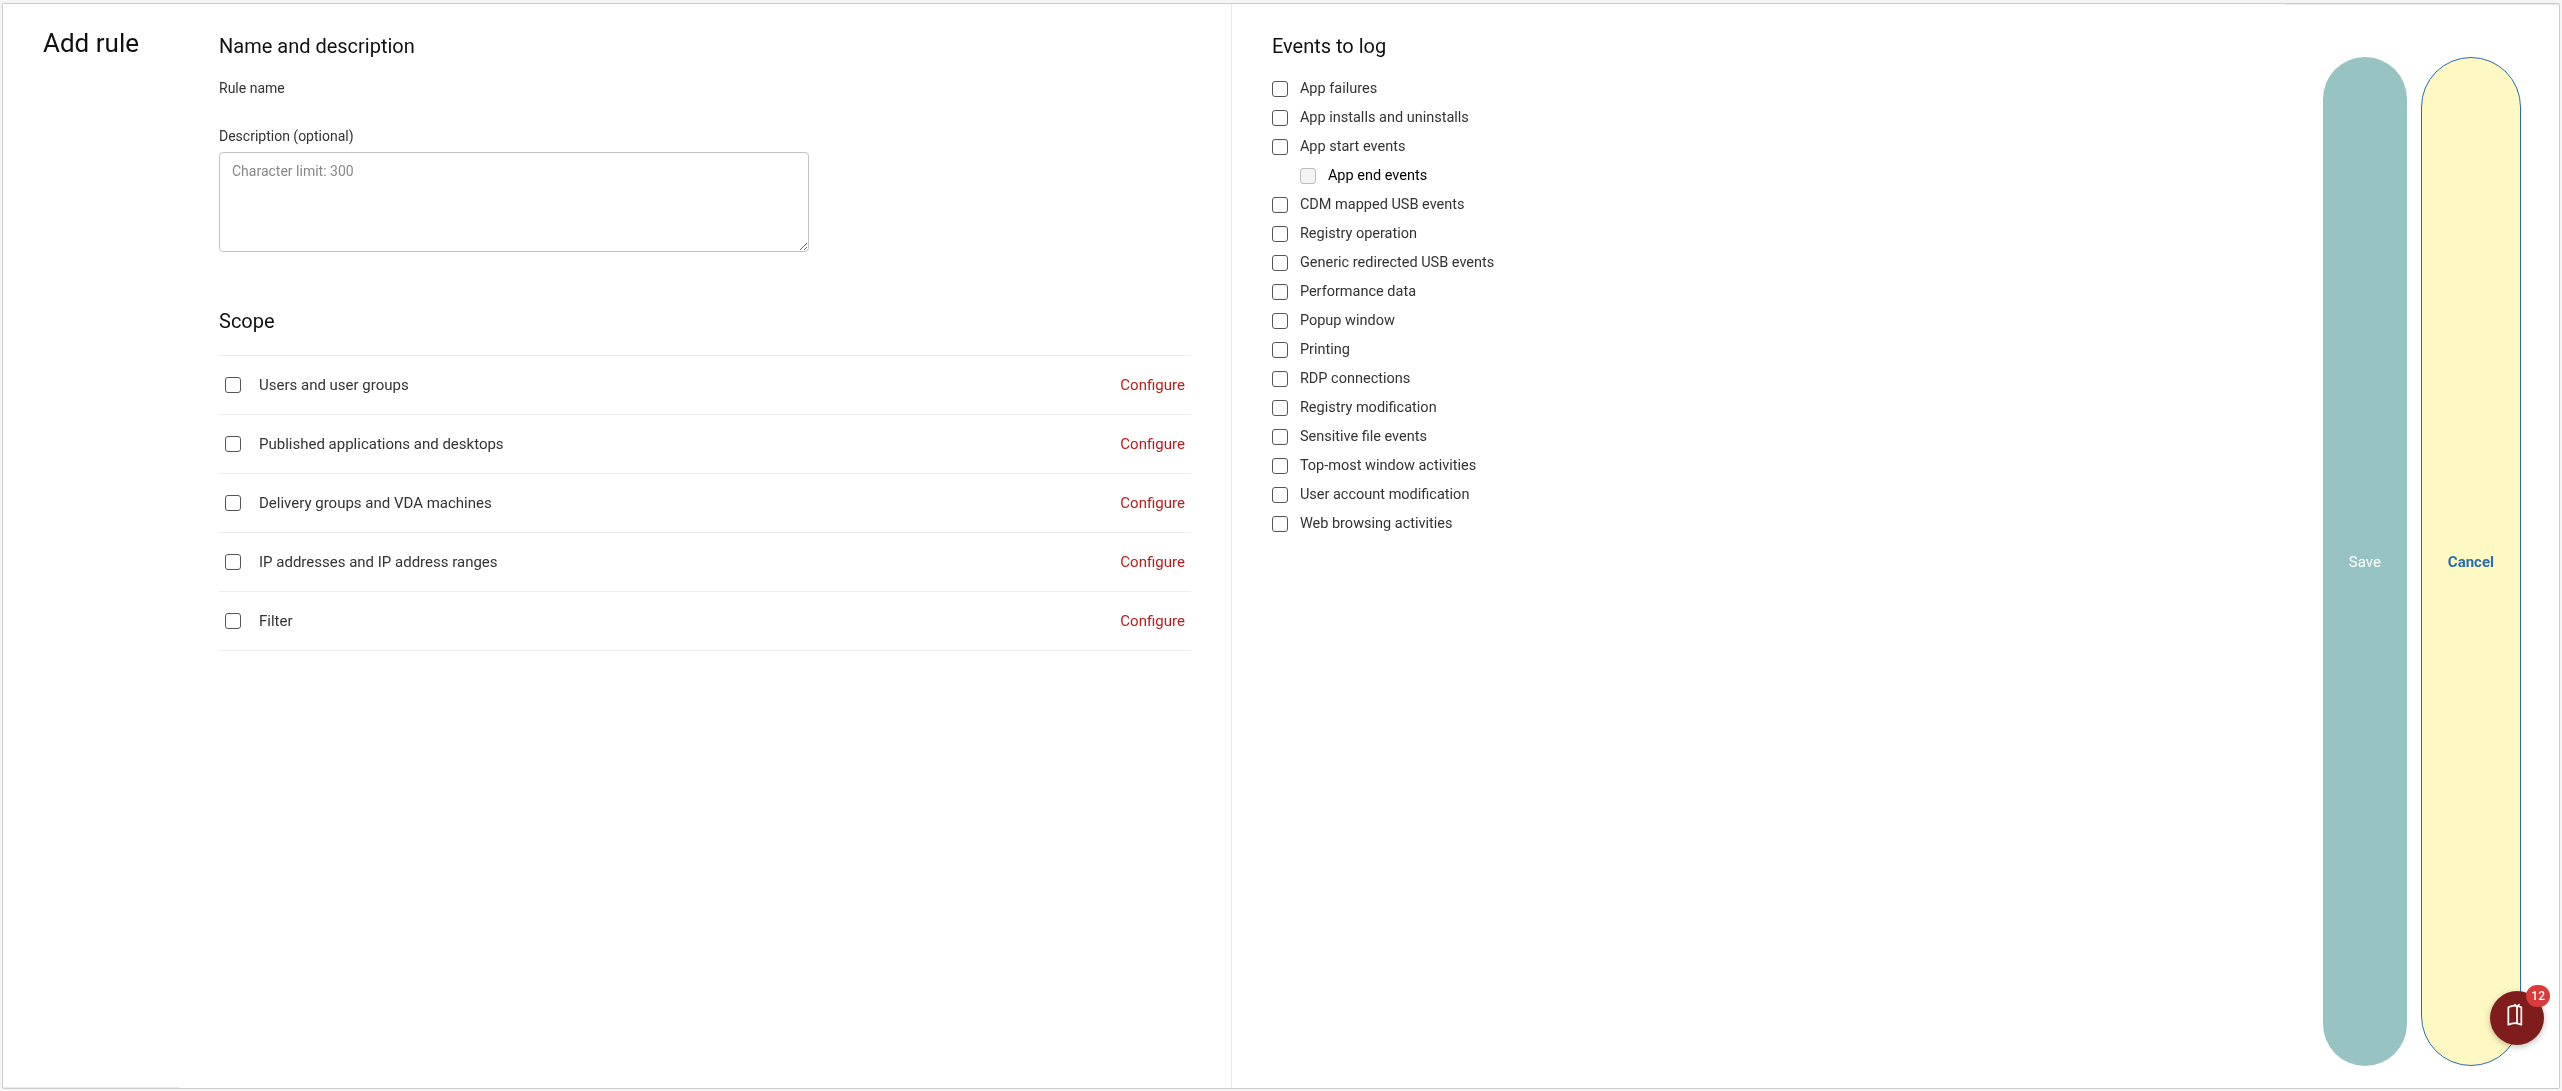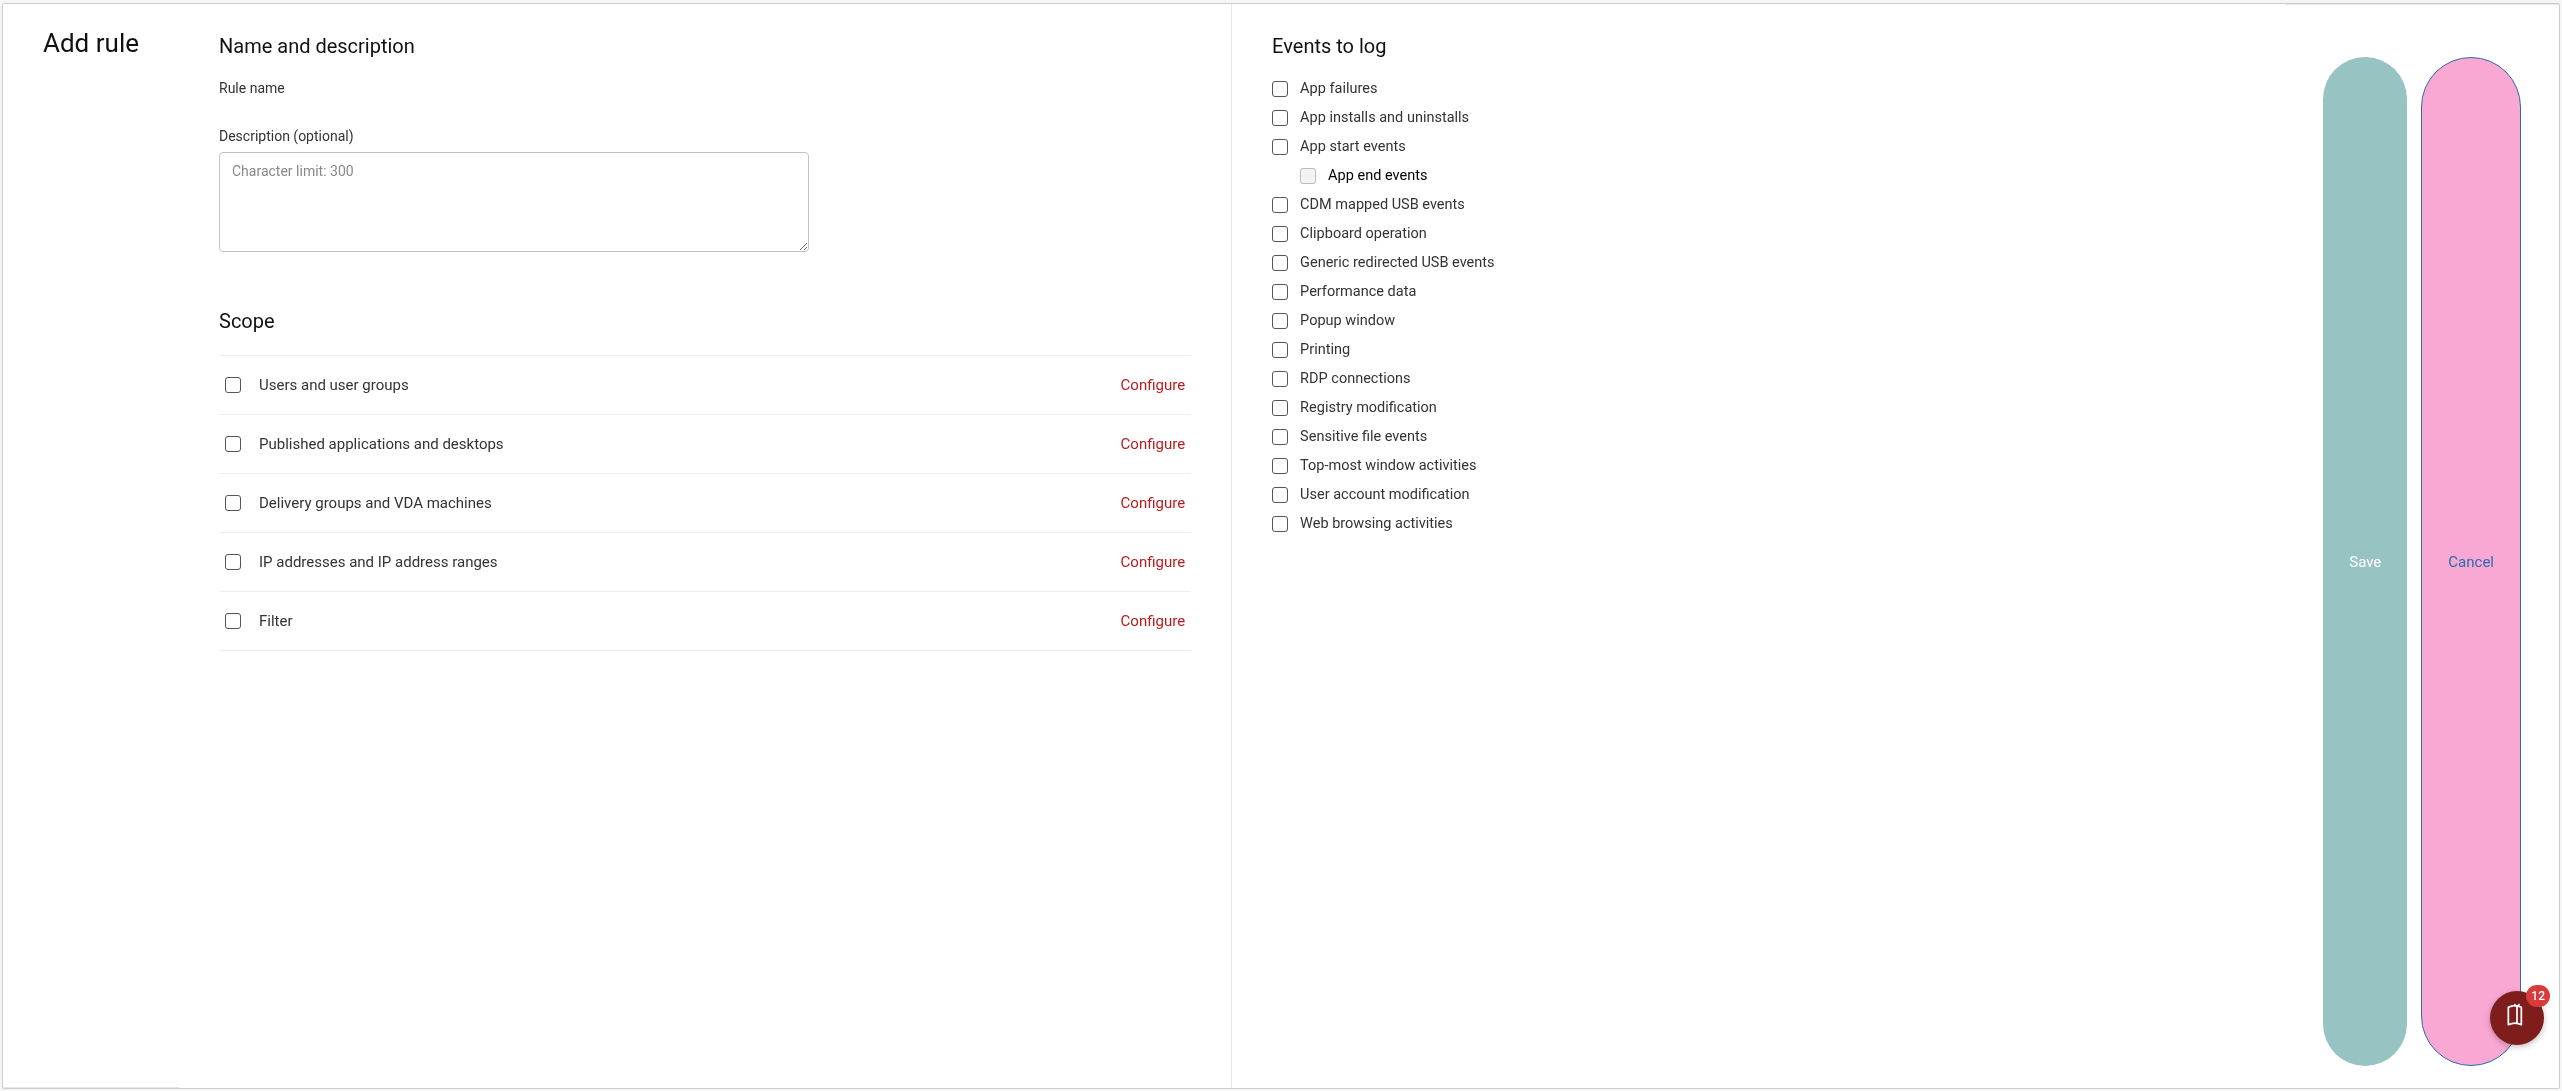--- a/index.html
+++ b/index.html
@@ -157,23 +157,24 @@
     cursor: pointer;
     border: none;
     font-family: inherit;
     margin-top: 32px;
   }
   .btn-primary {
     background: #97c3c2;
     color: #fff;
   }
   .btn-secondary {
-    background: #f9a8d4;
+    background: #fef9c3;
     color: #2c6cad;
     border: 1.5px solid #2c6cad;
+    font-weight: bold;
   }
   .fab {
     position: fixed;
     right: 18px;
     bottom: 46px;
     width: 54px;
     height: 54px;
     border-radius: 50%;
     background: #7f1d1d;
     display: flex;
@@ -298,21 +299,21 @@
           <span class="event-label disabled">App end events</span>
         </div>
 
         <div class="event-row">
           <input type="checkbox" class="cb" style="">
           <span class="event-label">CDM mapped USB events</span>
         </div>
 
         <div class="event-row">
           <input type="checkbox" class="cb" style="">
-          <span class="event-label">Clipboard operation</span>
+          <span class="event-label">Registry operation</span>
         </div>
 
         <div class="event-row">
           <input type="checkbox" class="cb" style="">
           <span class="event-label">Generic redirected USB events</span>
         </div>
 
         <div class="event-row">
           <input type="checkbox" class="cb" style="">
           <span class="event-label">Performance data</span>

